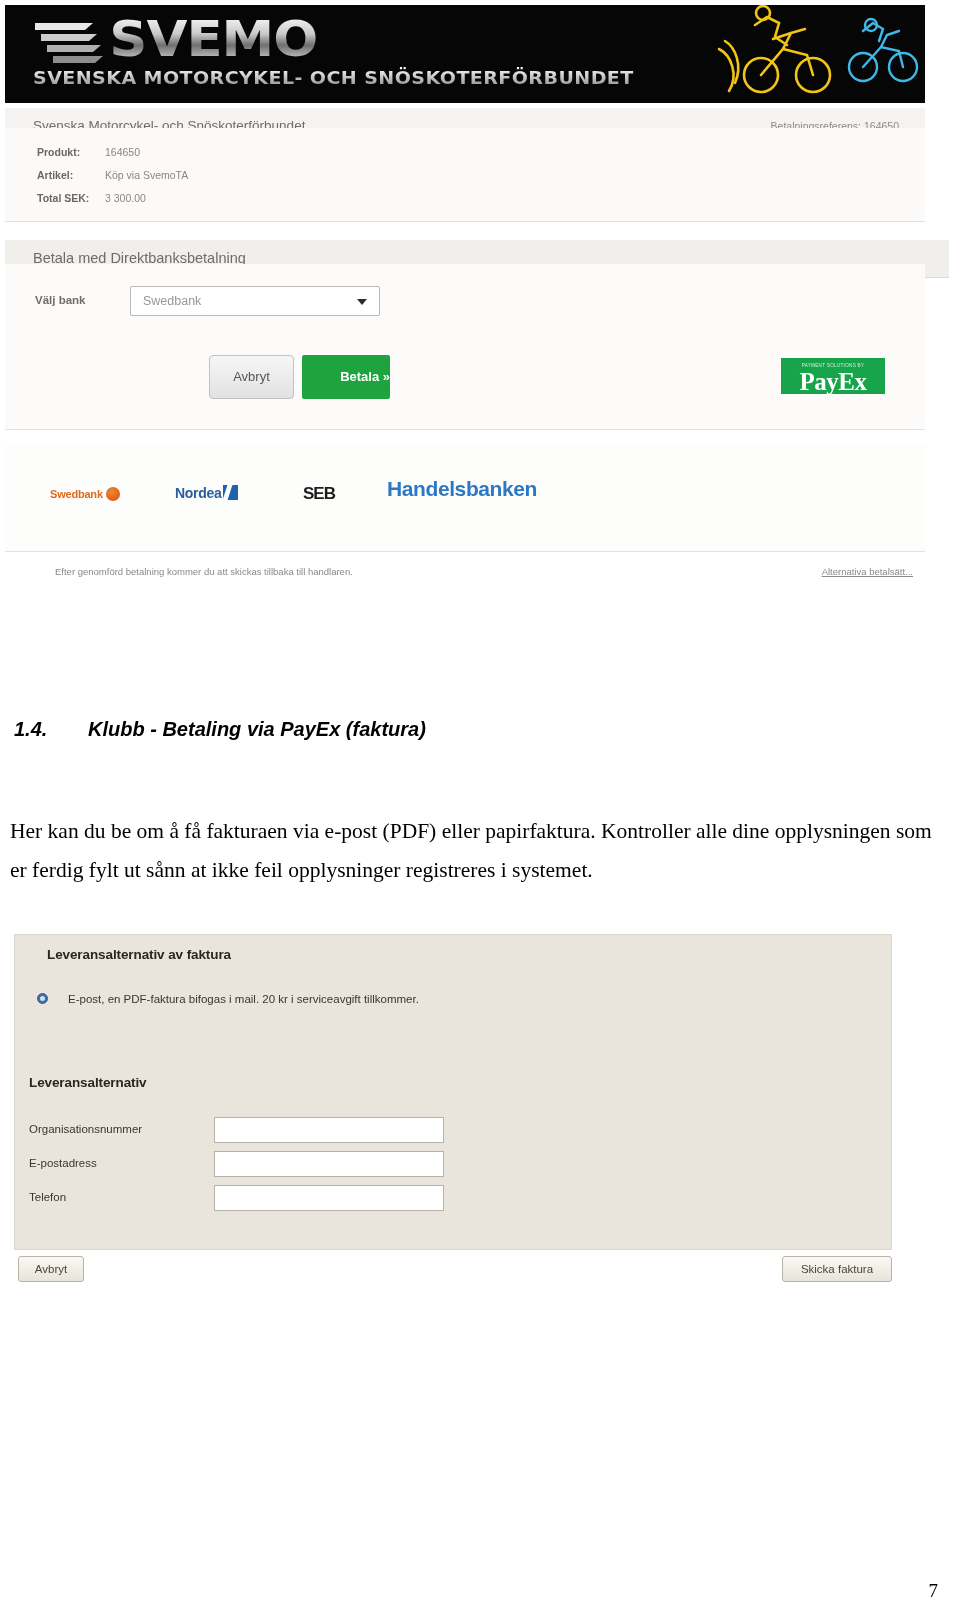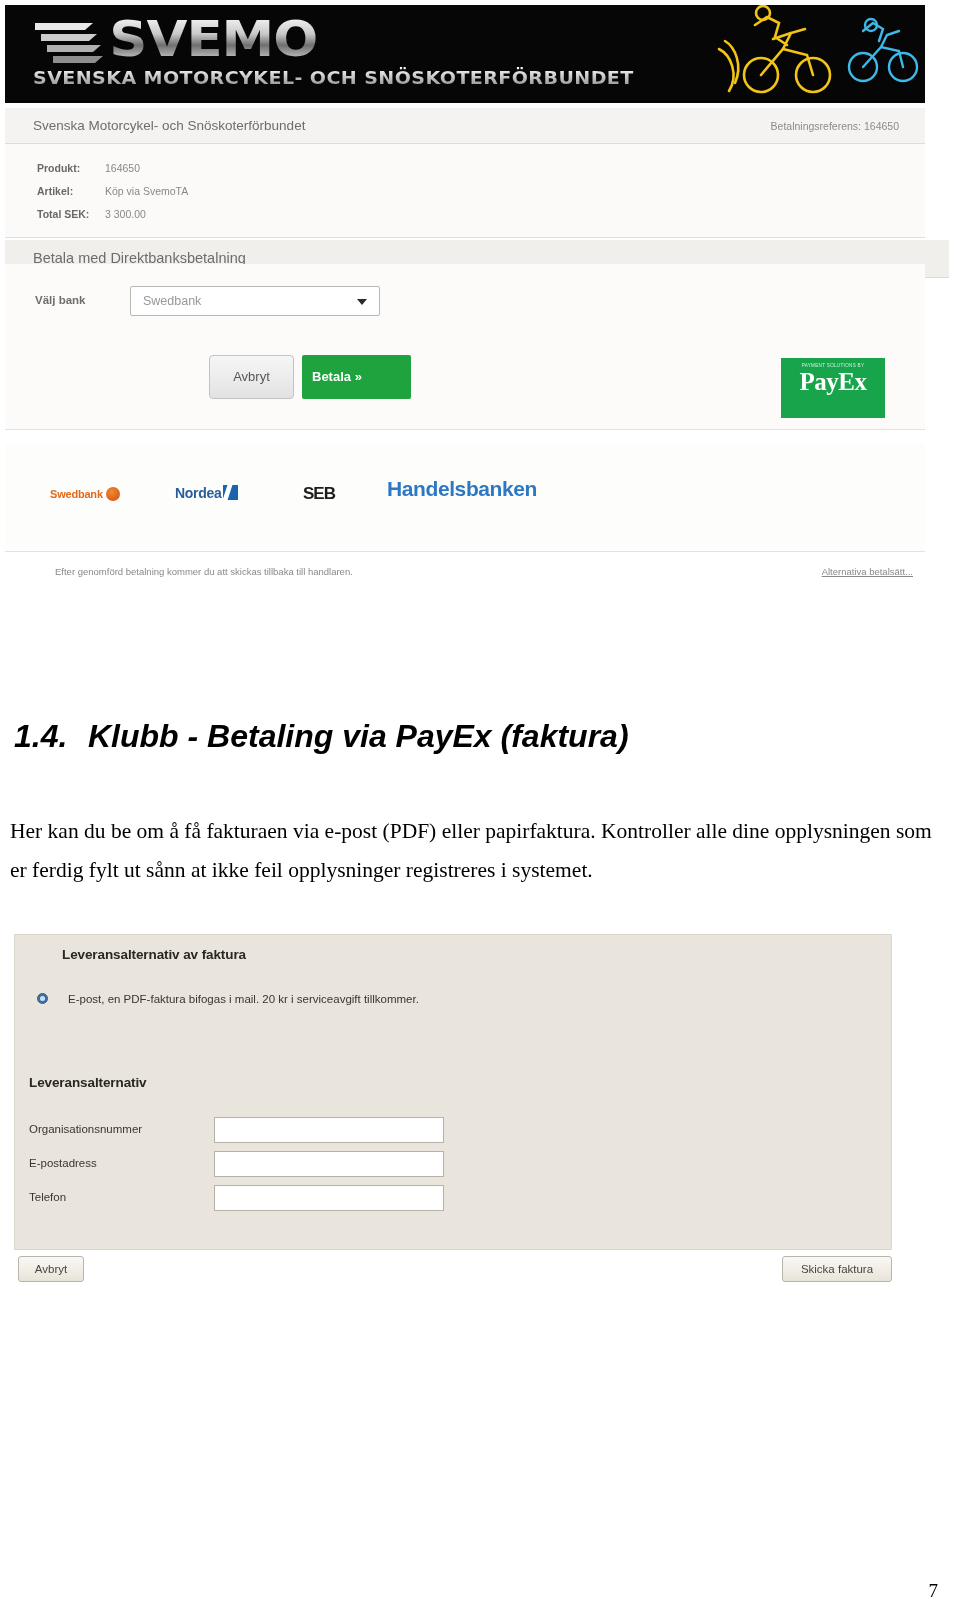--- a/index.html
+++ b/index.html
@@ -87,21 +87,21 @@
   .payref {
     position: absolute;
     right: 26px; top: 12px;
     font-size: 10.5px;
     color: #8d8b88;
   }
 
   
   .product-block {
     position: absolute;
-    left: 5px; top: 144px;
+    left: 5px; top: 128px;
     width: 920px; height: 94px;
     background: #fbfaf9;
     border-bottom: 1px solid #e2e0dd;
   }
   .prow {
     position: absolute;
     left: 32px;
     font-size: 10.5px;
     color: #7e7c79;
     white-space: nowrap;
@@ -172,35 +172,34 @@
     border: 1px solid #c2c2c2;
     border-radius: 4px;
     font-size: 13px;
     color: #575757;
     line-height: 42px;
     text-align: center;
   }
   .btn-pay-top {
     position: absolute;
     left: 302px; top: 355px;
-    width: 109px; height: 44px;
+    width: 88px; height: 44px;
     background: #1fa33f;
     border: none;
     border-radius: 2px;
     font-size: 13px;
     font-weight: 700;
     color: #ffffff;
     line-height: 44px;
-    text-align: left;
-    padding-left: 10px;
+    text-align: right;
   }
   .payex-logo {
     position: absolute;
     left: 781px; top: 358px;
-    width: 104px; height: 60px;
+    width: 104px; height: 36px;
     background: #17a44b;
     text-align: center;
     overflow: hidden;
   }
   .payex-logo .tiny {
     font-size: 4.6px;
     color: #d6f0df;
     letter-spacing: 0.3px;
     margin-top: 5px;
     white-space: nowrap;
@@ -280,21 +279,21 @@
   }
 
   
   .doc-heading {
     position: absolute;
     left: 14px; top: 718px;
     width: 900px;
     font-family: "Liberation Sans", sans-serif;
     font-style: italic;
     font-weight: 700;
-    font-size: 32px;
+    font-size: 20px;
     color: #000000;
     white-space: nowrap;
   }
   .doc-heading .num { display: inline-block; width: 74px; }
 
   .doc-body {
     position: absolute;
     left: 10px; top: 812px;
     width: 928px;
     font-family: "Liberation Serif", serif;
@@ -318,21 +317,21 @@
     background: #e9e5dc;
     border: 1px solid #dcd7cc;
   }
   .form-h {
     position: absolute;
     font-size: 13.5px;
     font-weight: 700;
     color: #2a2622;
     letter-spacing: -0.1px;
   }
-  .form-h-1 { left: 27px; top: 12px; padding-left: 20px; }
+  .form-h-1 { left: 12px; top: 12px; padding-left: 20px; }
   .form-h-2 { left: 14px; top: 140px; }
 
   .radio-row { position: absolute; left: 22px; }
   .radio-1 { top: 54px; }
   .radio-2 { top: 92px; }
   .radio-dot {
     display: inline-block;
     width: 11px; height: 11px;
     border-radius: 50%;
     border: 1px solid #9a958b;

